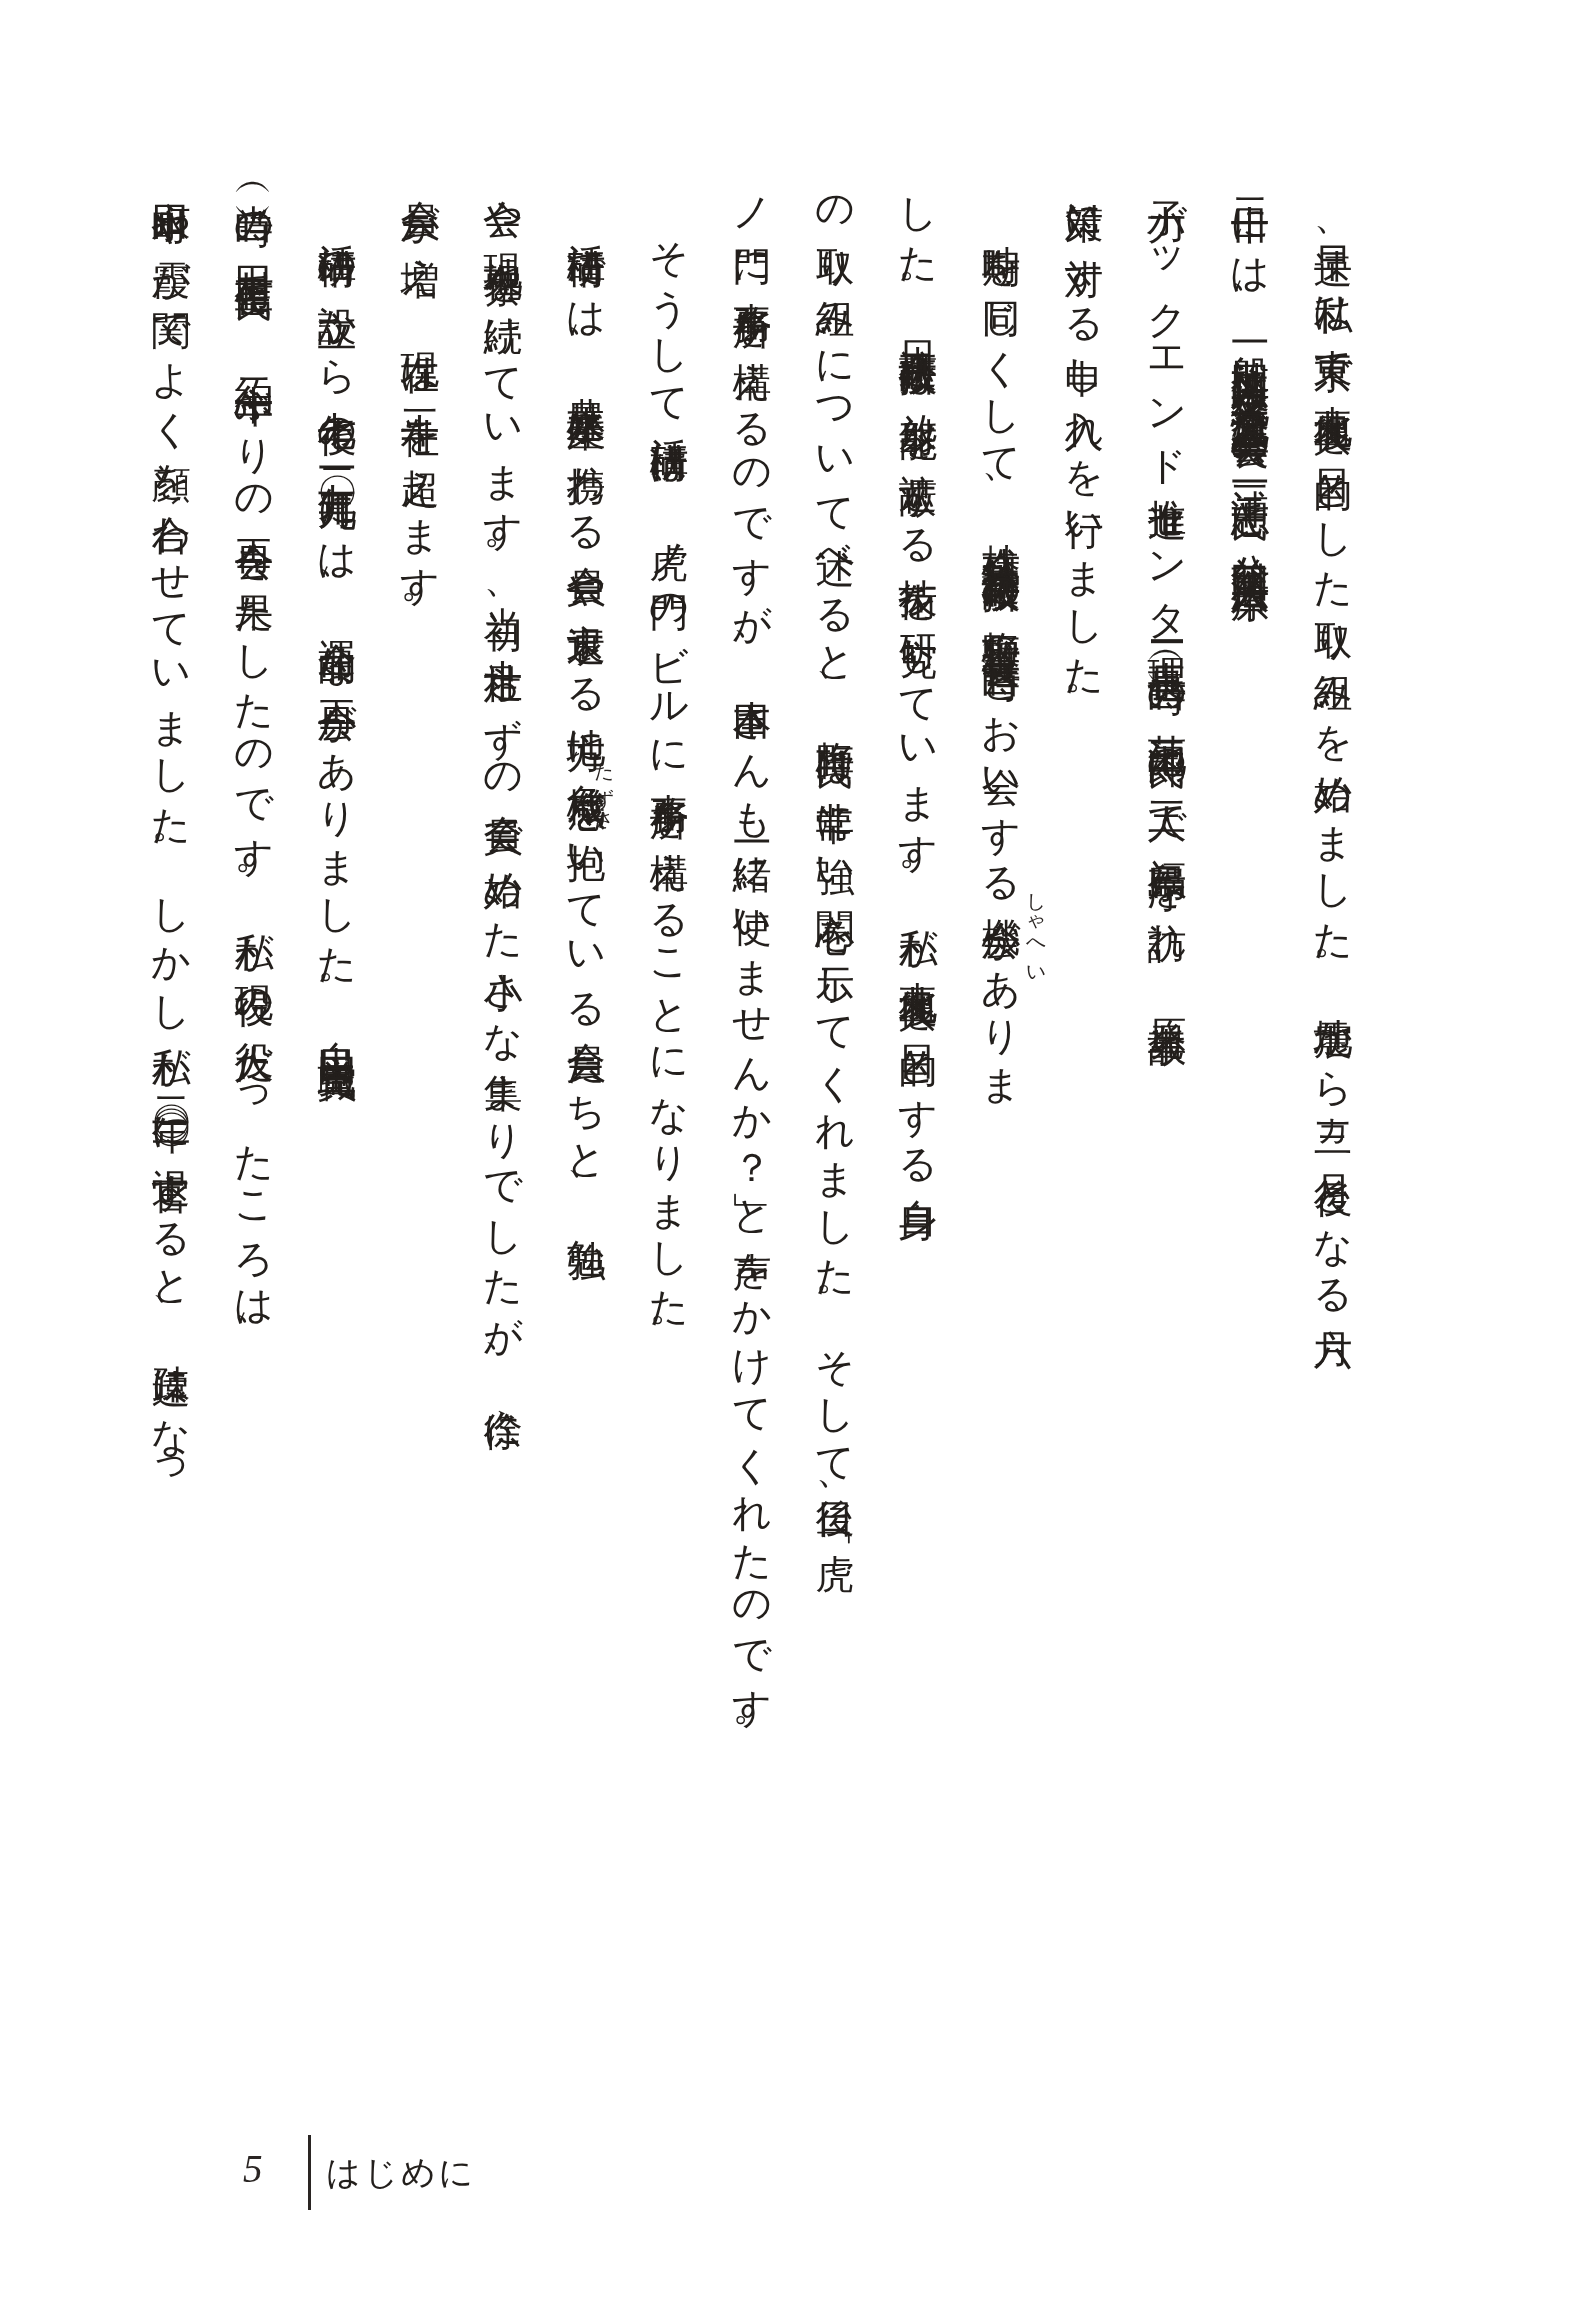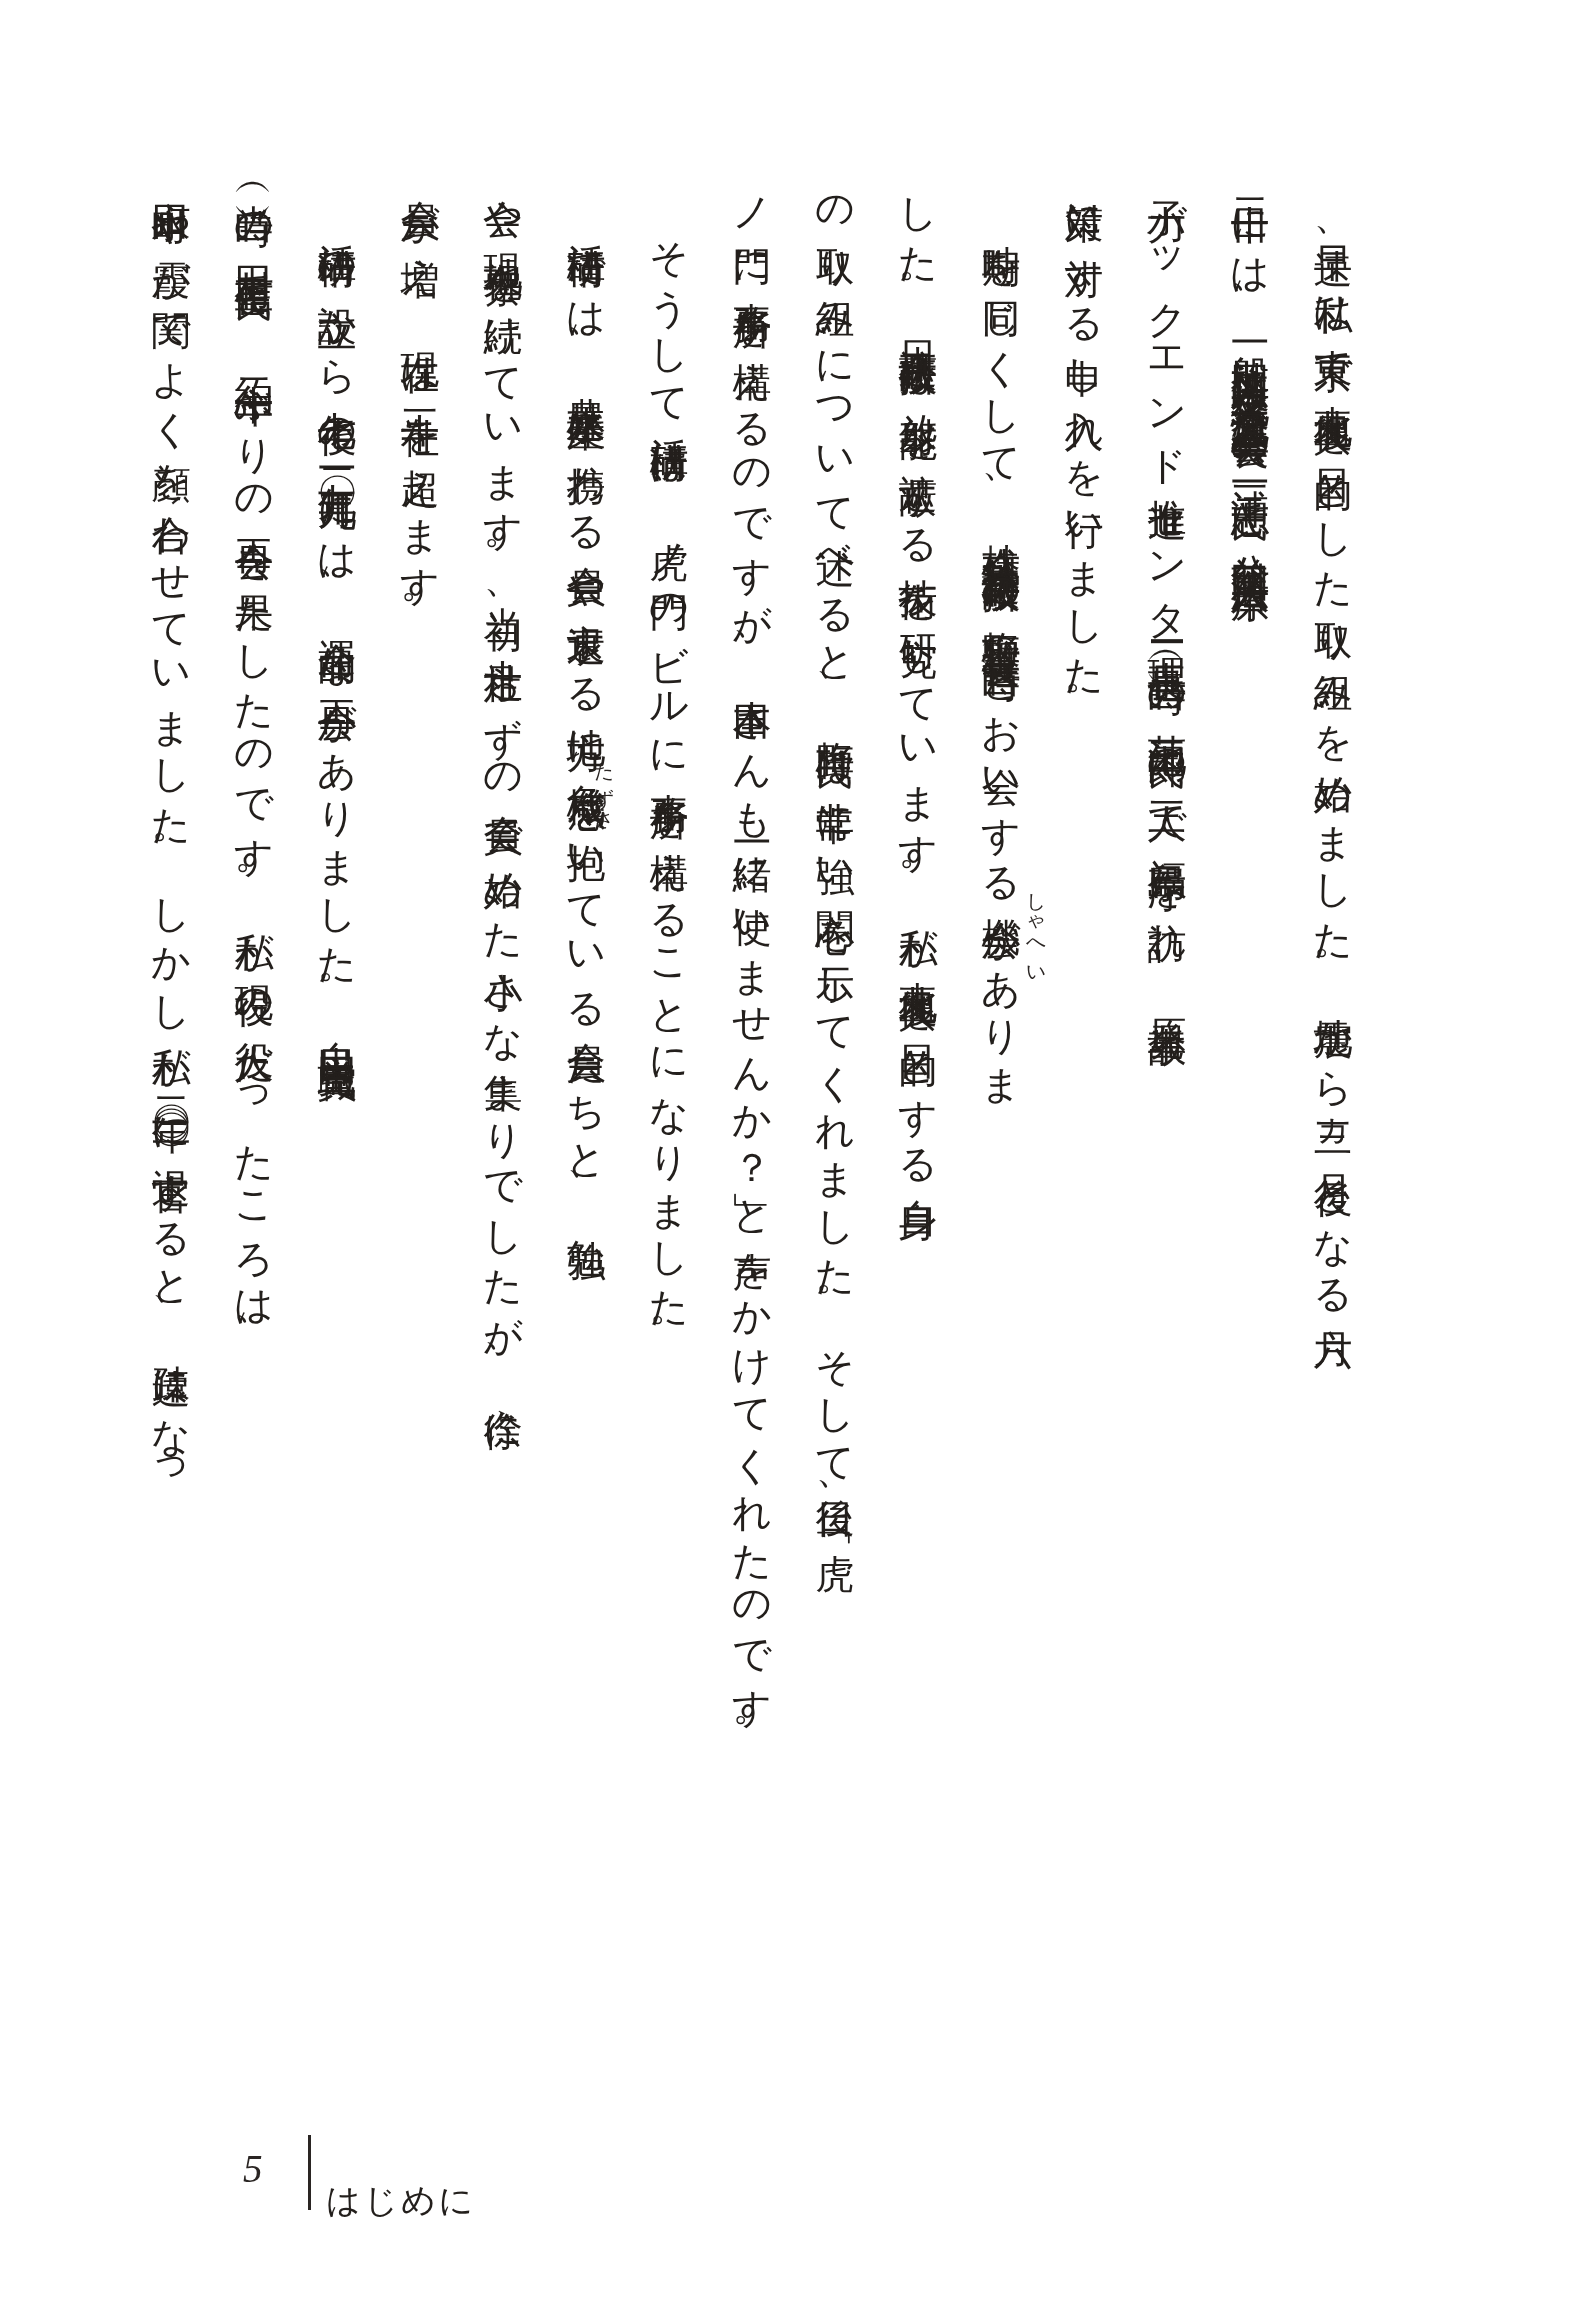--- a/index.html
+++ b/index.html
@@ -73,21 +73,20 @@
     background: #2a2523;
   }
   .section-title {
     position: absolute;
     left: 326px;
     top: 19.7px;
     font-size: 34px;
     letter-spacing: 2.7px;
     color: #231f1c;
     white-space: nowrap;
-    margin-top: 28px;
   }
 </style>
 </head>
 <body>
 
 <div class="page">
 
   <div class="text-block">
     <div class="col indent">早速、私は東京で東北復興を目的とした取り組みを始めました。地震から三ヵ月後となる六月</div>
     <div class="col">二十日には、一般社団法人日中文化経済交流発展基金会会長の三浦一志氏と公益財団法人日本原</div>

